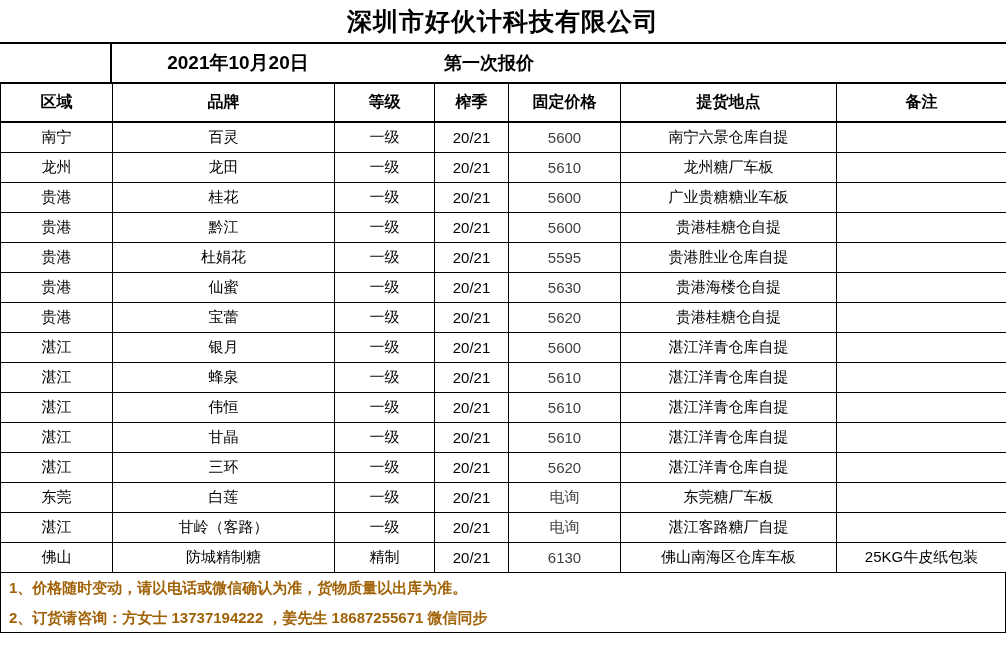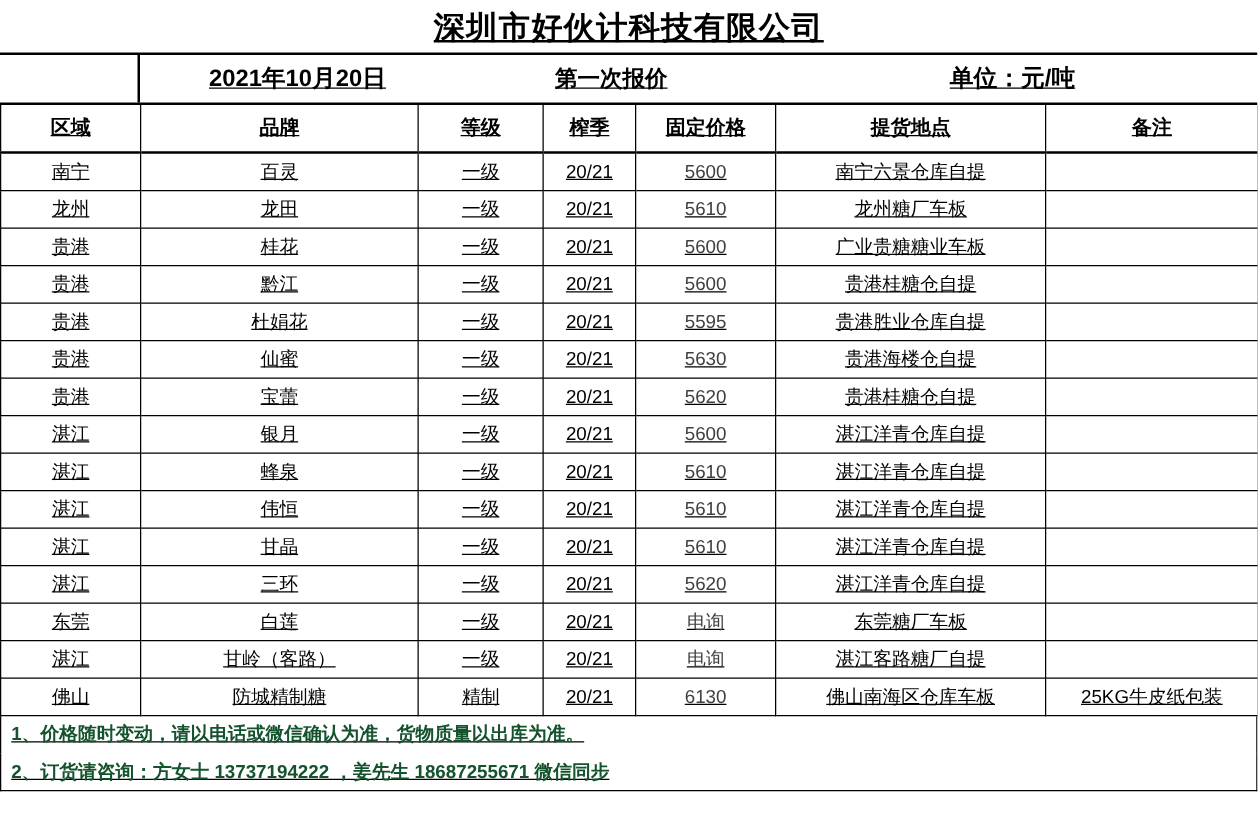--- a/index.html
+++ b/index.html
@@ -12,21 +12,20 @@
     height: 668px;
     font-family: "Liberation Sans", sans-serif;
     color: #000000;
     overflow: hidden;
   }
   .sheet {
     width: 1006px;
     height: 668px;
     position: relative;
     box-sizing: border-box;
-    text-decoration: underline;
   }
   .title-row {
     height: 44px;
     display: flex;
     align-items: center;
     justify-content: center;
     border-bottom: 2px solid #000;
     box-sizing: border-box;
   }
   .title-text {
@@ -112,21 +111,21 @@
   td.note   { font-size: 13px; color: #000000; }
 
   .footer {
     box-sizing: border-box;
   }
   .foot-line {
     height: 30px;
     line-height: 30px;
     font-size: 15px;
     font-weight: bold;
-    color: #14532d;
+    color: #a16207;
     padding-left: 8px;
     border-left: 1px solid #000;
     border-right: 1px solid #000;
     box-sizing: border-box;
     white-space: nowrap;
   }
   .foot-line.last { border-bottom: 1px solid #000; }
 </style>
 </head>
 <body>
@@ -135,21 +134,20 @@
 
   <div class="title-row">
     <div class="title-text">深圳市好伙计科技有限公司</div>
   </div>
 
   <div class="subtitle-row">
     <div class="sub-left"></div>
     <div class="sub-mid">
       <div class="sub-date">2021年10月20日</div>
       <div class="sub-order">第一次报价</div>
-      <div class="sub-unit">单位：元/吨</div>
     </div>
   </div>
 
   <table class="main">
     <colgroup>
       <col class="c-region">
         <col class="c-brand">
         <col class="c-grade">
         <col class="c-season">
       <col class="c-price">

